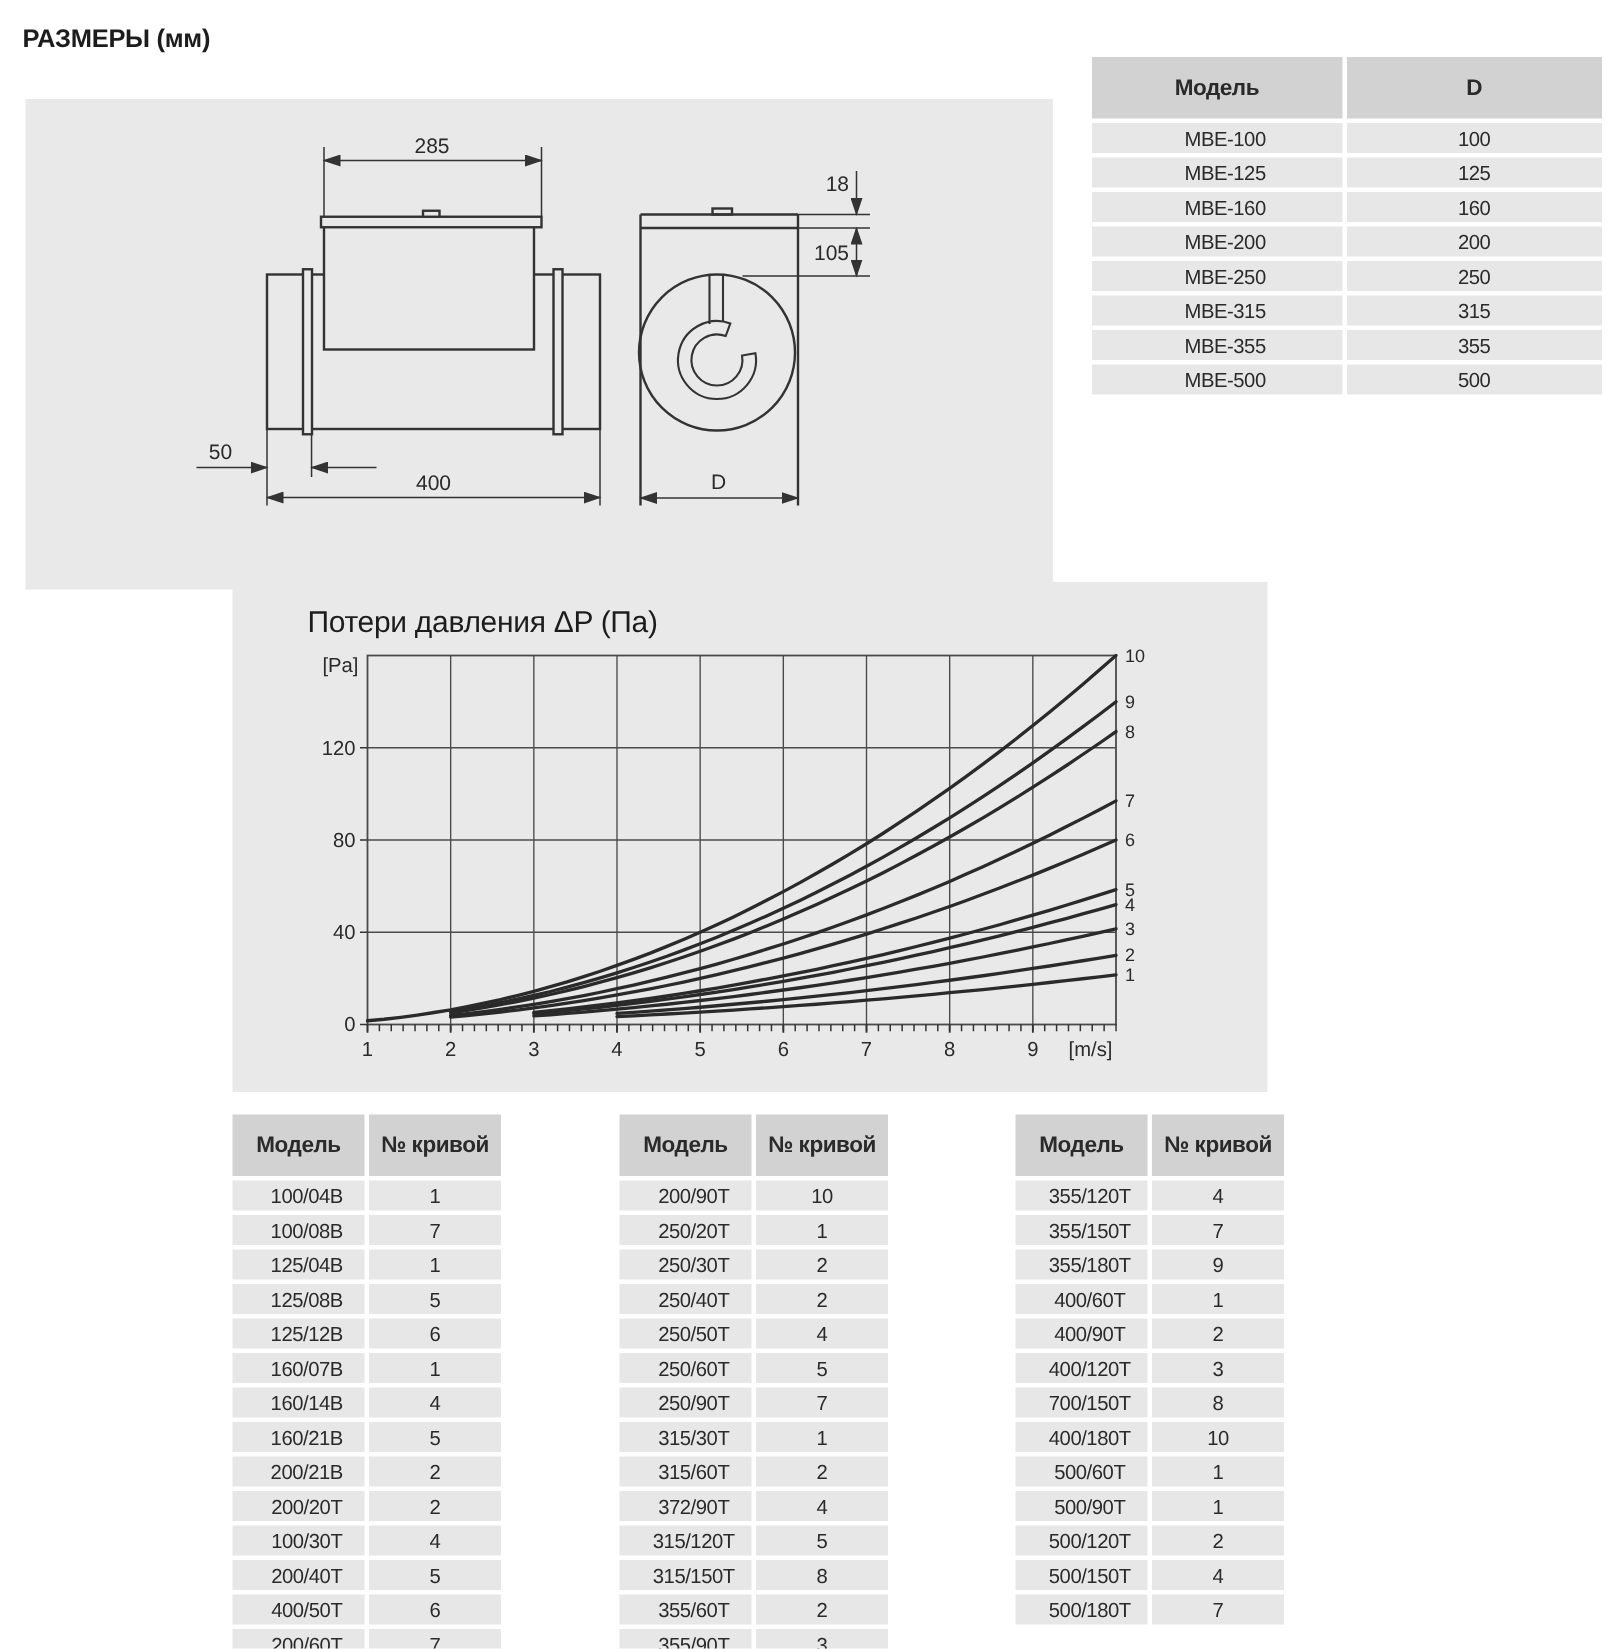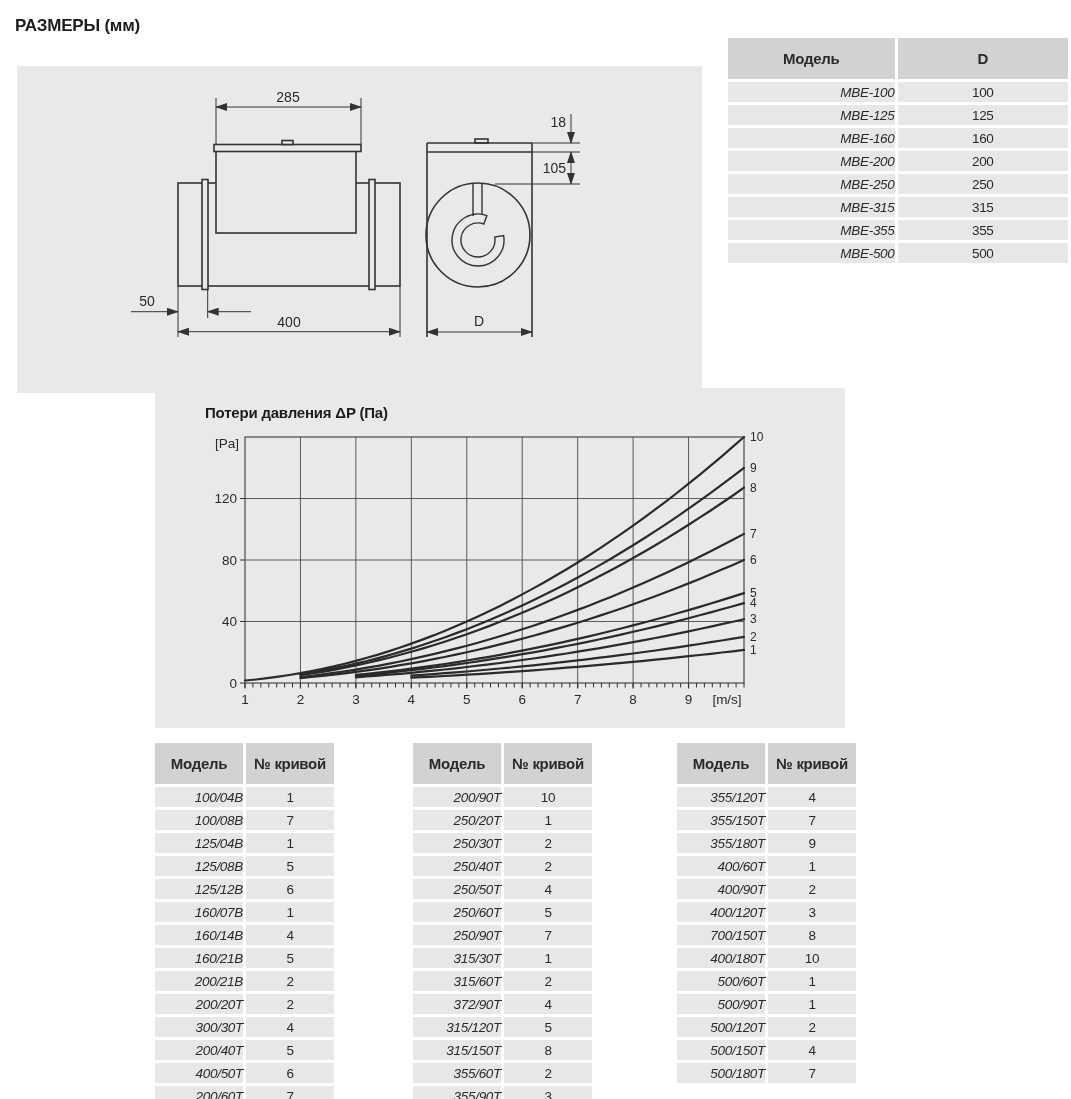--- a/index.html
+++ b/index.html
@@ -1,25 +1,25 @@
 <!DOCTYPE html>
 <html><head>
 <meta charset="utf-8">
 <style>
   html,body{margin:0;padding:0;background:#fff;}
   body{width:1071px;height:1099px;position:relative;font-family:"Liberation Sans",sans-serif;color:#2a2a2a;}
   #page-title{position:absolute;left:15px;top:5px;font-size:17px;font-weight:bold;letter-spacing:-.2px;color:#1c1c1c;text-align:right;}
   .panel{position:absolute;background:#e9e9e9;}
   #drawing-panel{left:17px;top:40px;width:685px;height:327px;margin-top:26px;}
   #chart-panel{left:155px;top:388px;width:690px;height:340px;}
-  #chart-title{position:absolute;left:50px;top:16px;font-size:15px;font-weight:bold;letter-spacing:-.2px;color:#1c1c1c;}
+  #chart-title{position:absolute;left:50px;top:16px;font-size:20px;font-weight:normal;letter-spacing:-.2px;color:#1c1c1c;}
   table.tbl{position:absolute;border-collapse:separate;border-spacing:3px;table-layout:fixed;letter-spacing:-.3px;}
   .tbl th{background:#d2d2d2;font-weight:bold;font-size:15px;height:33px;padding:4px;text-align:center;}
   .tbl td{background:#e7e7e7;font-size:13.5px;height:20px;padding:0;}
-  .tbl td.model{text-align:right;padding-left:11px;font-style:italic;}
+  .tbl td.model{text-align:center;padding-left:11px;}
   .tbl td.val{text-align:center;}
   #model-d{left:725px;top:35px;}
   #model-d th.c0,#model-d col.c0{width:163px;}
   #model-d th.c1,#model-d col.c1{width:169px;}
   .ctbl th{width:80px;}
   #ct0{left:152px;top:740px;}
   #ct1{left:410px;top:740px;}
   #ct2{left:674px;top:740px;}
   svg text{font-family:"Liberation Sans",sans-serif;fill:#2a2a2a;}
   .dimtxt{font-size:14px;}
@@ -313,21 +313,21 @@
       </tr>
       <tr>
         <td class="model">200/21В</td>
         <td class="val">2</td>
       </tr>
       <tr>
         <td class="model">200/20Т</td>
         <td class="val">2</td>
       </tr>
       <tr>
-        <td class="model">300/30Т</td>
+        <td class="model">100/30Т</td>
         <td class="val">4</td>
       </tr>
       <tr>
         <td class="model">200/40Т</td>
         <td class="val">5</td>
       </tr>
       <tr>
         <td class="model">400/50Т</td>
         <td class="val">6</td>
       </tr>

